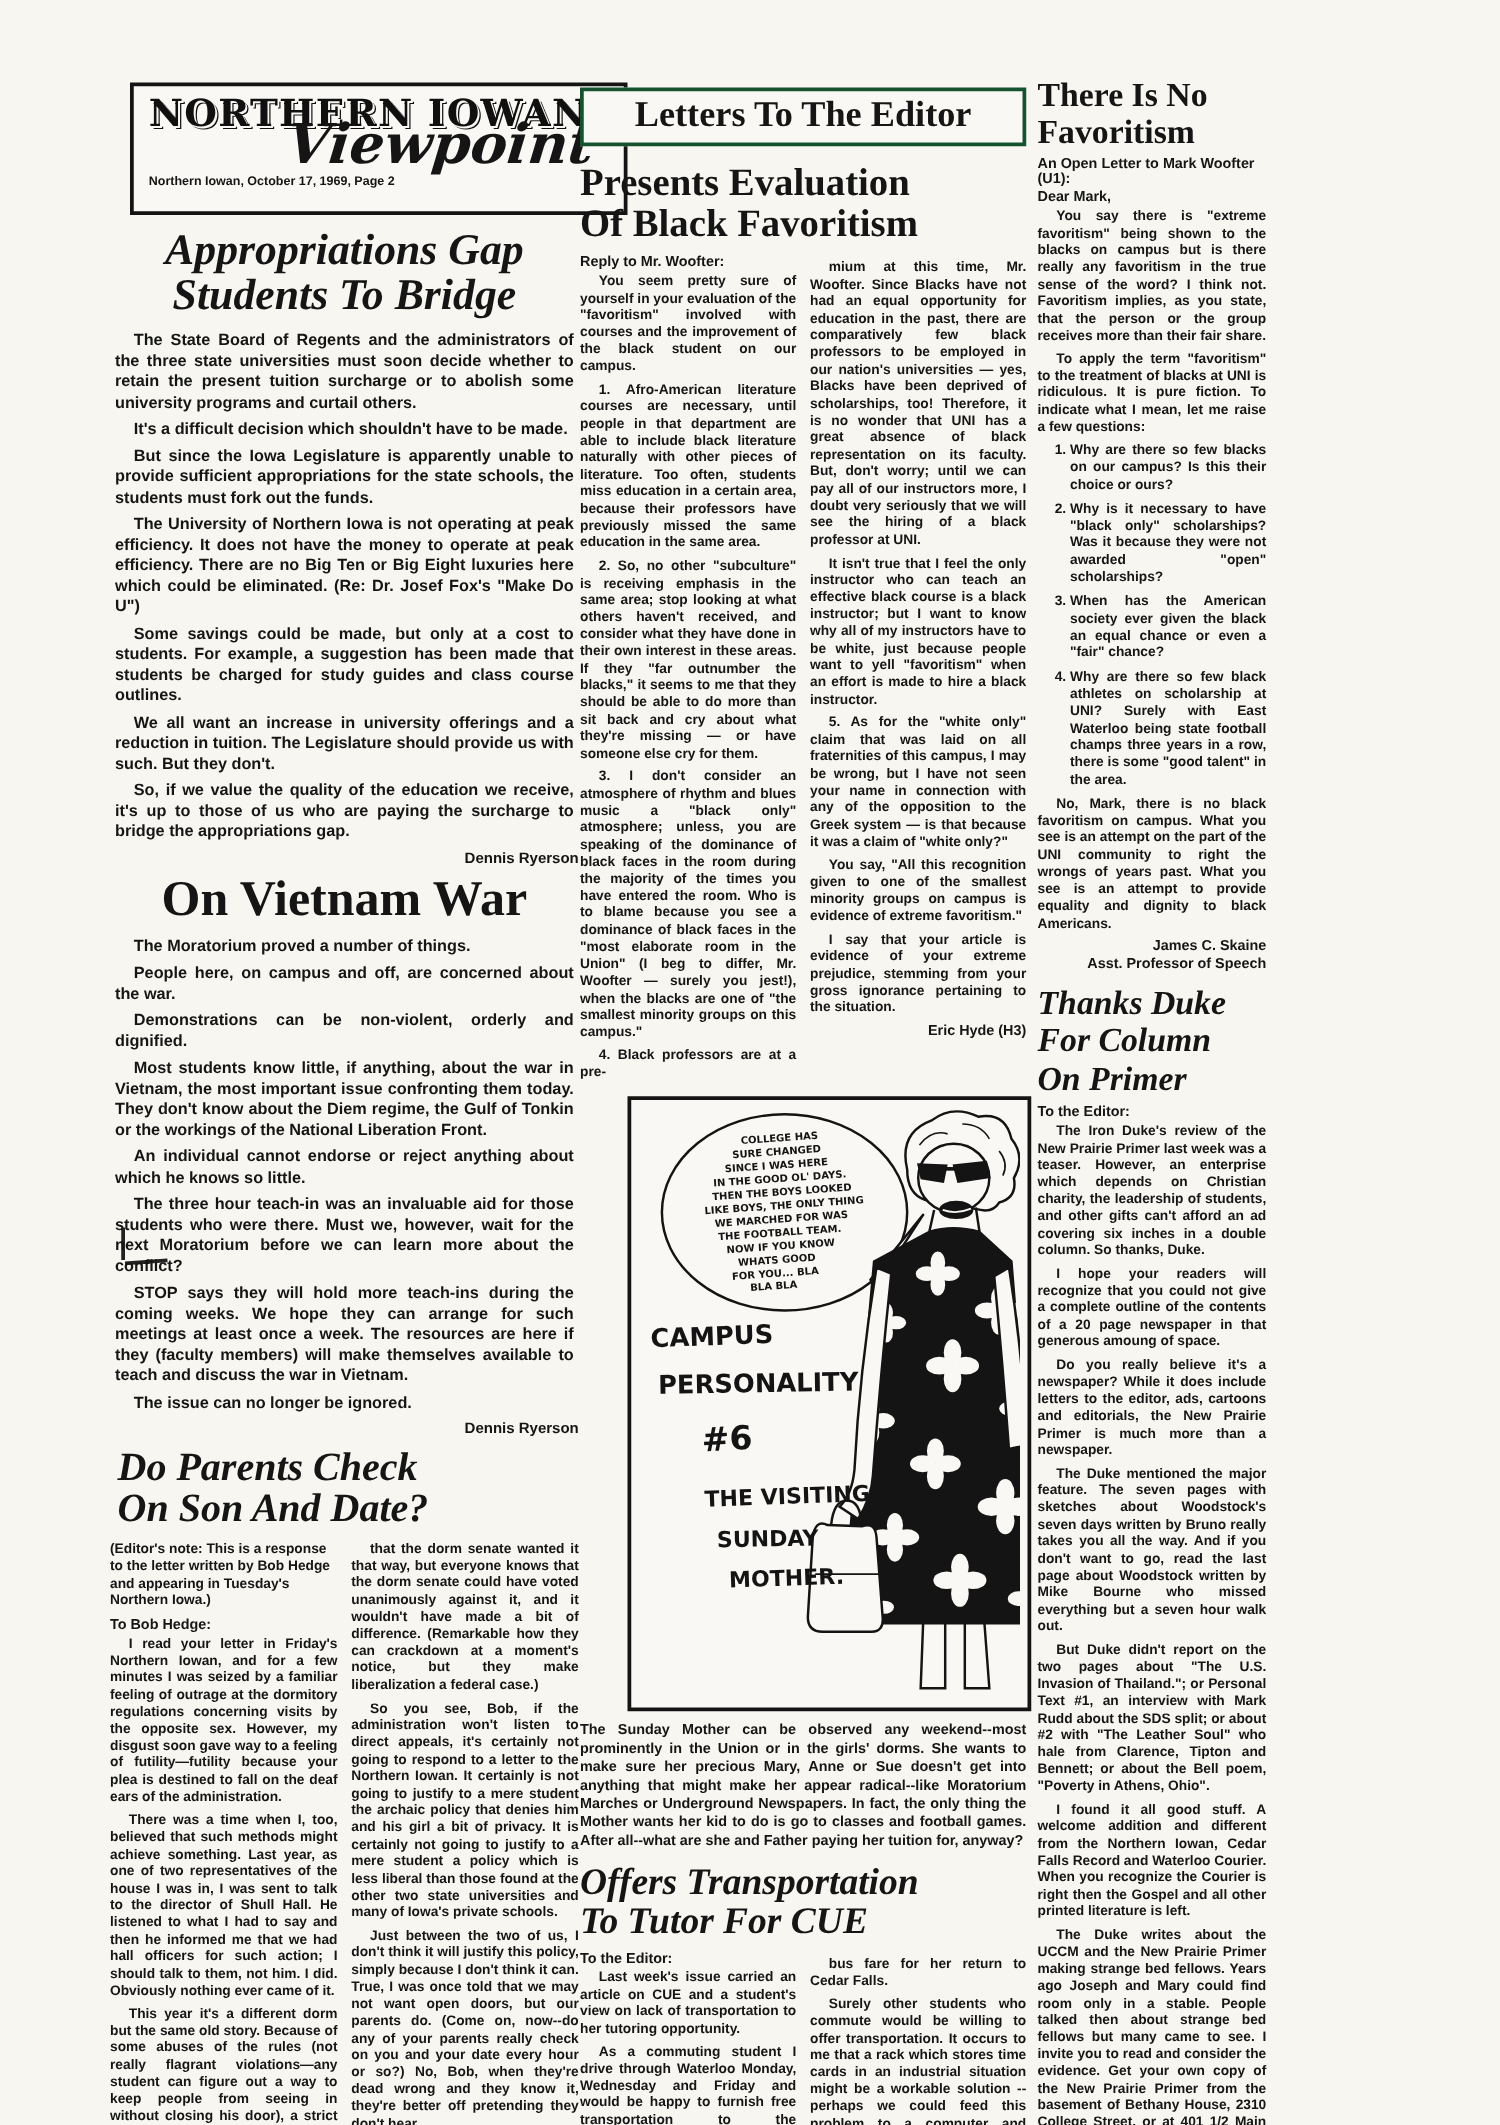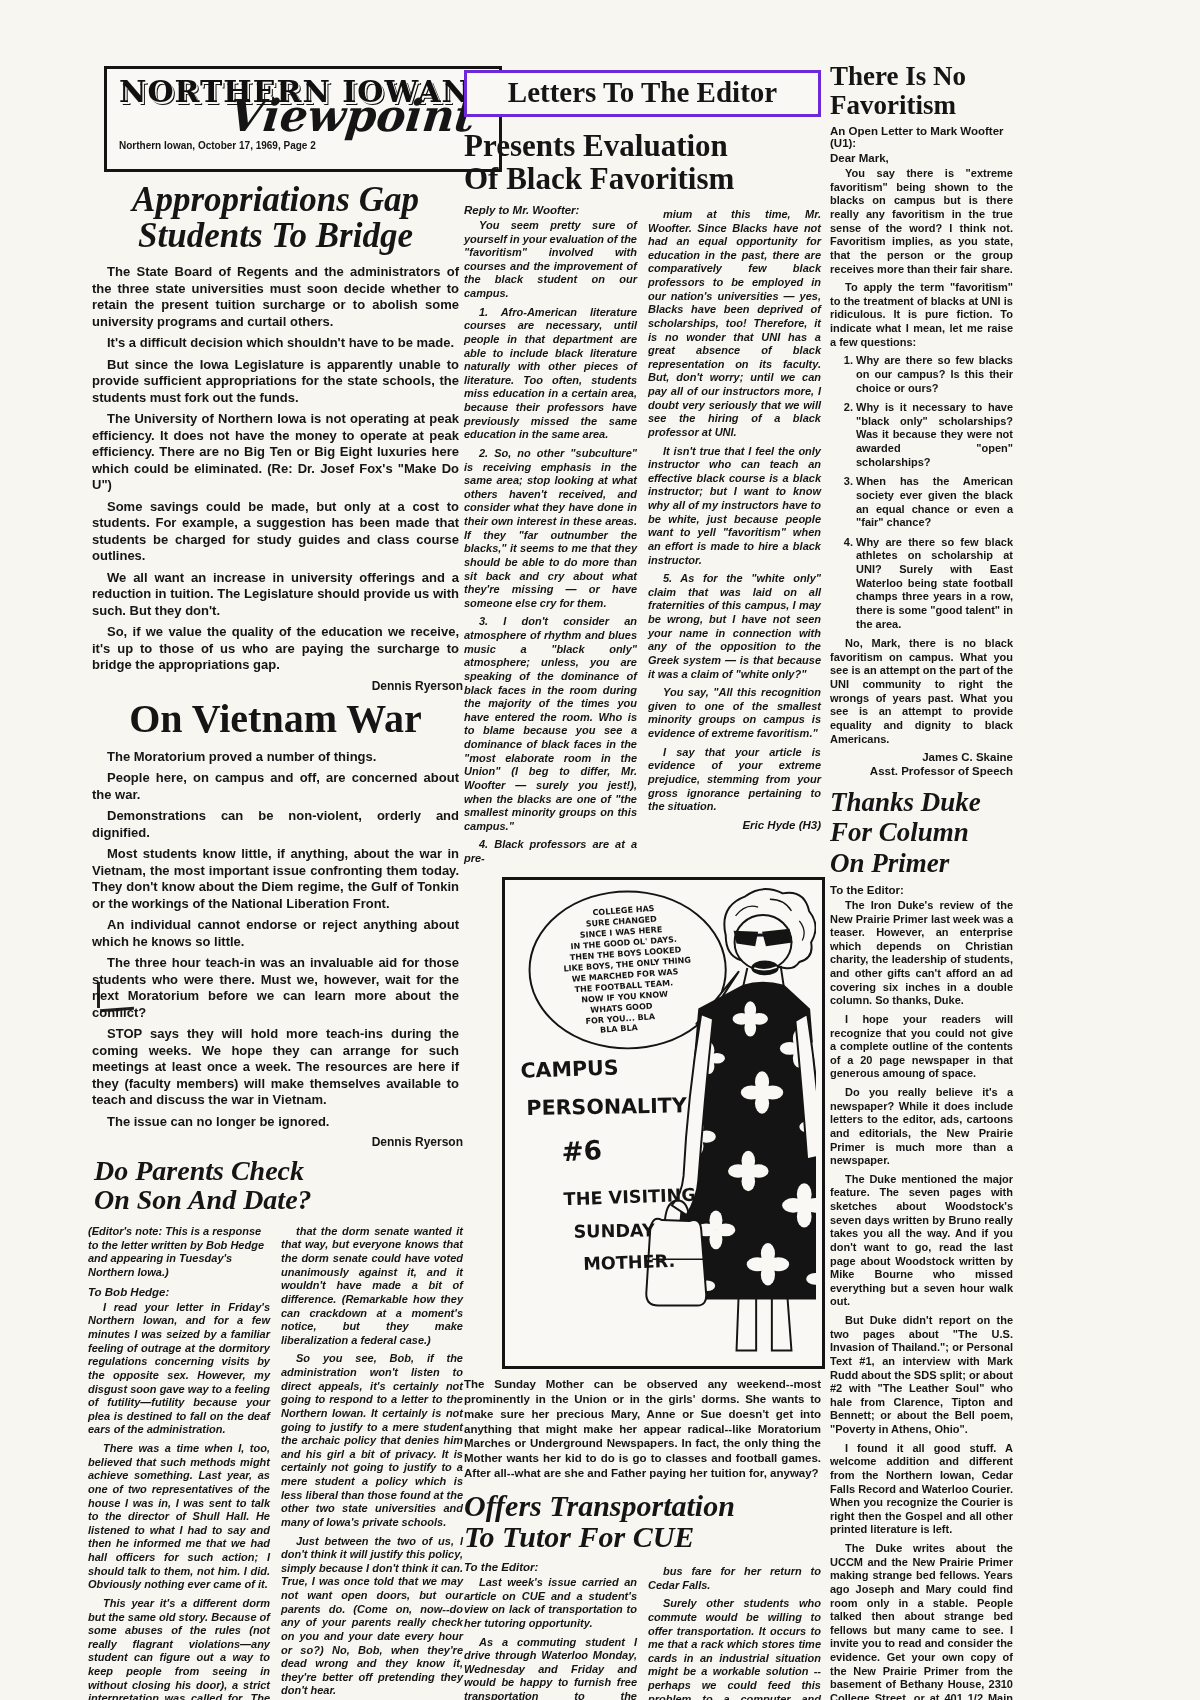--- a/index.html
+++ b/index.html
@@ -16,27 +16,27 @@
   
   .h-it{font-family:"Liberation Serif",serif;font-style:italic;font-weight:700;line-height:1.03;}
   .h-ro{font-family:"Liberation Serif",serif;font-weight:700;line-height:1.0;}
   .center{text-align:center;}
   p.para{margin:0 0 5px 0;text-indent:15px;text-align:justify;}
   .body12 p.para{font-size:13px;line-height:1.27;font-weight:700;}
   .body11 p.para, .body11 li{font-size:11px;line-height:1.24;font-weight:700;}
   .sig{font-weight:700;text-align:right;font-size:11.5px;margin:2px 0 4px;}
   .subhead{font-weight:700;font-size:11.5px;margin:6px 0 3px;}
   .note{font-weight:700;font-size:11px;line-height:1.25;margin:8px 0 4px;}
-  .twocol{display:flex;gap:11px;font-style:italic;}
+  .twocol{display:flex;gap:11px;}
   .twocol .col{flex:1;min-width:0;}
   
   .col-left{position:absolute;left:88px;top:182px;width:375px;}
   .col-center{position:absolute;left:464px;top:70px;width:357px;}
   .col-right{position:absolute;left:830px;top:62px;width:183px;}
-  .lettersbox{border:3px solid #6d28d9;padding:3px 6px 5px;text-align:center;
+  .lettersbox{border:3px solid #14532d;padding:3px 6px 5px;text-align:center;
               font-family:"Liberation Serif",serif;font-weight:700;font-size:29px;background:#f9f8f4;}
   ol.qlist{margin:2px 0 6px 0;padding-left:26px;}
   ol.qlist li{margin-bottom:6px;text-align:justify;}
   .cartoonbox{border:3px solid #141414;width:317px;height:486px;margin:6px 0 8px 38px;background:#f9f8f4;}
   .caption{font-weight:700;font-size:11.5px;line-height:1.3;text-align:justify;margin-bottom:10px;}
   .scan-mark{position:absolute;background:#222;}
   svg text{font-family:"DejaVu Sans",sans-serif;fill:#141414;}
 </style>
 </head>
 <body>
@@ -82,21 +82,21 @@
           <p class="para">Most students know little, if anything, about the war in Vietnam, the most important issue confronting them today. They don't know about the Diem regime, the Gulf of Tonkin or the workings of the National Liberation Front.</p>
           <p class="para">An individual cannot endorse or reject anything about which he knows so little.</p>
           <p class="para">The three hour teach-in was an invaluable aid for those students who were there. Must we, however, wait for the next Moratorium before we can learn more about the conflict?</p>
           <p class="para">STOP says they will hold more teach-ins during the coming weeks. We hope they can arrange for such meetings at least once a week. The resources are here if they (faculty members) will make themselves available to teach and discuss the war in Vietnam.</p>
           <p class="para">The issue can no longer be ignored.</p>
         </div>
       <div class="sig" style="font-size:12px;">Dennis Ryerson</div>
     </div>
 
     <div>
-      <div class="h-it" style="font-size:28px;margin:8px 0 2px;padding-left:6px;">
+      <div class="h-it" style="font-size:32px;margin:8px 0 2px;padding-left:6px;">
         <div>Do Parents Check</div>
         <div>On Son And Date?</div>
       </div>
       <div class="twocol body11">
         <div class="col">
           <div class="note">(Editor's note: This is a response to the letter written by Bob Hedge and appearing in Tuesday's Northern Iowa.)</div>
           <div class="subhead">To Bob Hedge:</div>
           <div>
               <p class="para">I read your letter in Friday's Northern Iowan, and for a few minutes I was seized by a familiar feeling of outrage at the dormitory regulations concerning visits by the opposite sex. However, my disgust soon gave way to a feeling of futility—futility because your plea is destined to fall on the deaf ears of the administration.</p>
               <p class="para">There was a time when I, too, believed that such methods might achieve something. Last year, as one of two representatives of the house I was in, I was sent to talk to the director of Shull Hall. He listened to what I had to say and then he informed me that we had hall officers for such action; I should talk to them, not him. I did. Obviously nothing ever came of it.</p>

